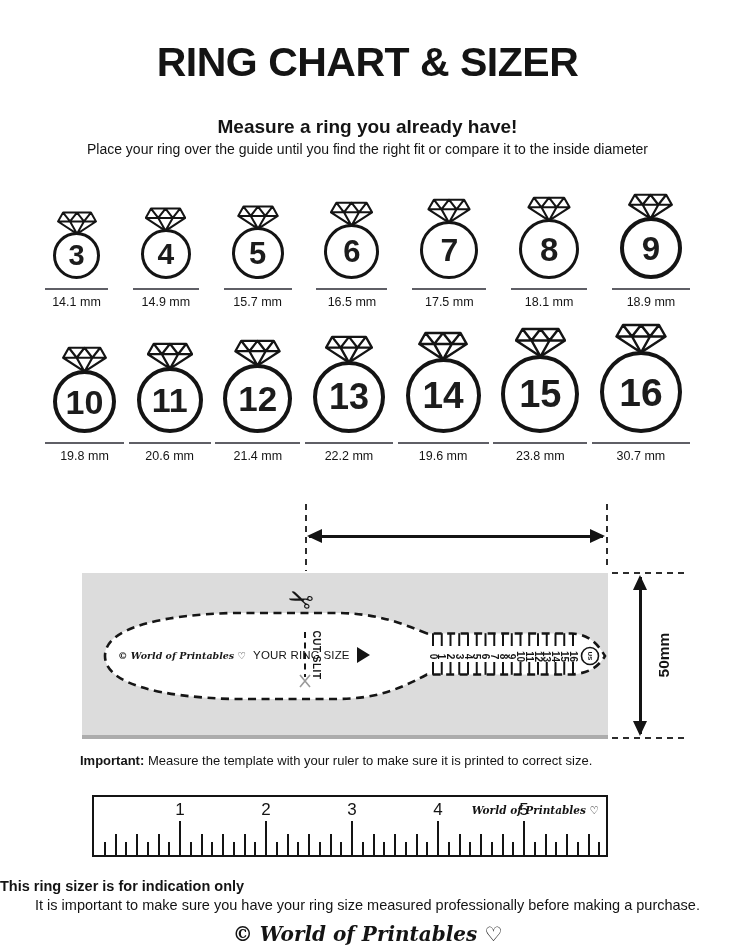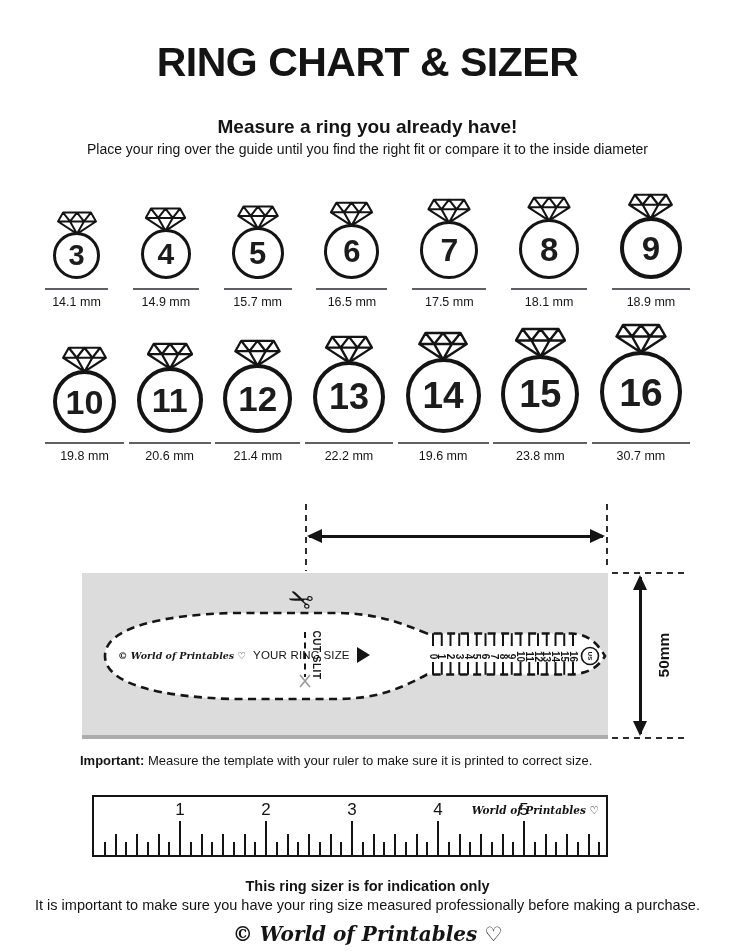--- a/index.html
+++ b/index.html
@@ -54,21 +54,21 @@
   .important { margin:14px 0 0 80px; font-size:13px; }
   .important b { font-weight:bold; }
 
   
   .ruler { position:relative; margin:27px 0 0 92px; width:516px; height:62px; border:2.5px solid #141414; background:#fff; }
   .ruler-tick { position:absolute; bottom:0; width:2px; background:#141414; }
   .ruler-num { position:absolute; top:3px; transform:translateX(-50%); font-size:17px; color:#141414; }
   .ruler-brand { position:absolute; right:7px; top:7px; font-size:10.5px; white-space:nowrap; }
 
   
-  .footer-head { margin-top:21px; text-align:center; font-size:14.5px; font-weight:bold; }
+  .footer-head { margin-top:21px; text-align:left; font-size:14.5px; font-weight:bold; }
   .footer-text { margin-top:3px; text-align:center; font-size:14.5px; }
   .logo { margin-top:9px; text-align:center; font-size:20px; }
 </style>
 </head>
 <body>
 
 <div class="page">
 
   <h1 class="title">RING CHART &amp; SIZER</h1>
   <p class="sub-head">Measure a ring you already have!</p>

